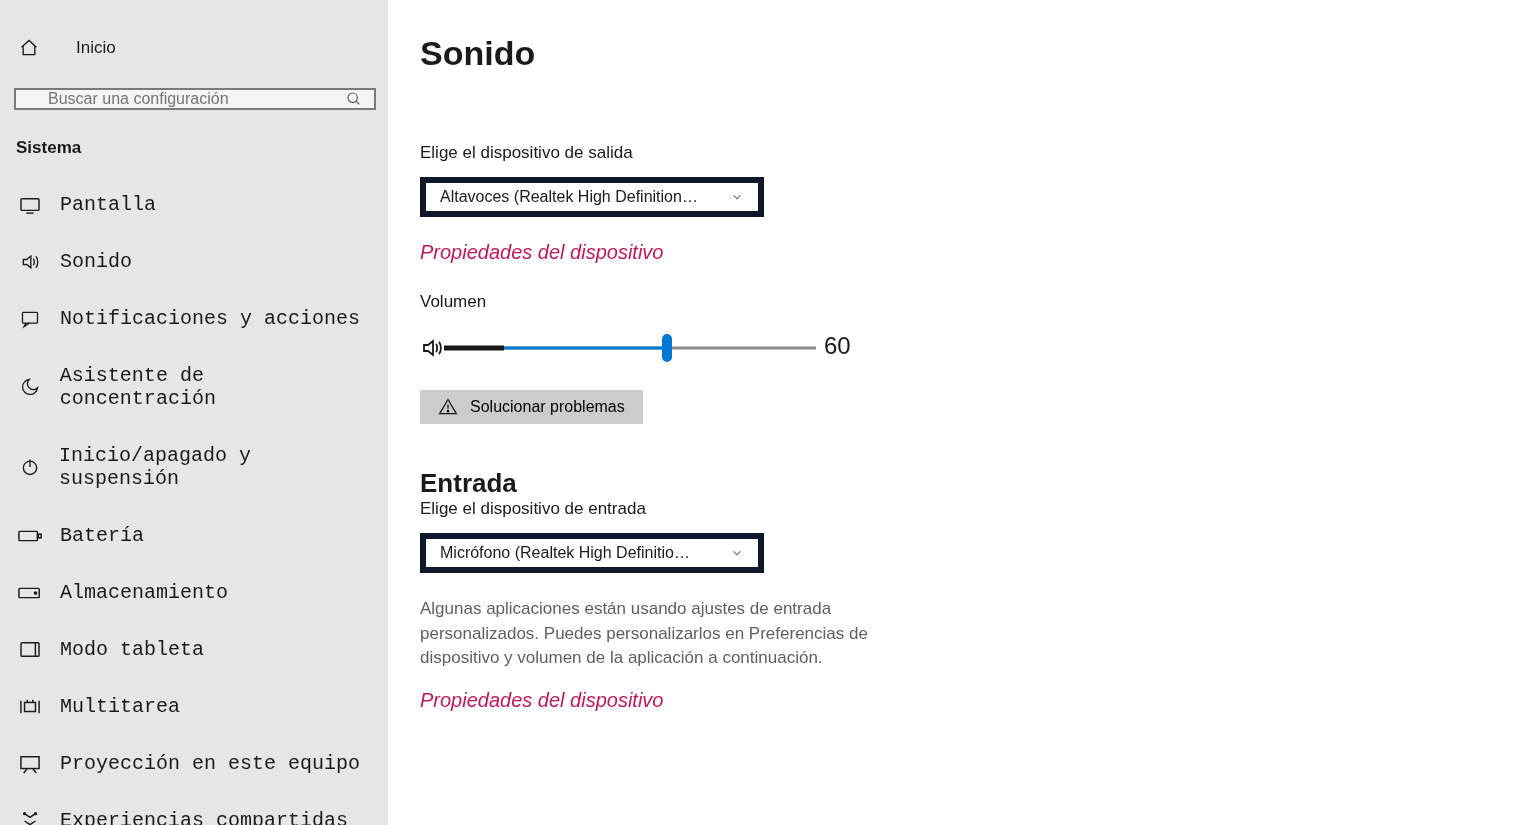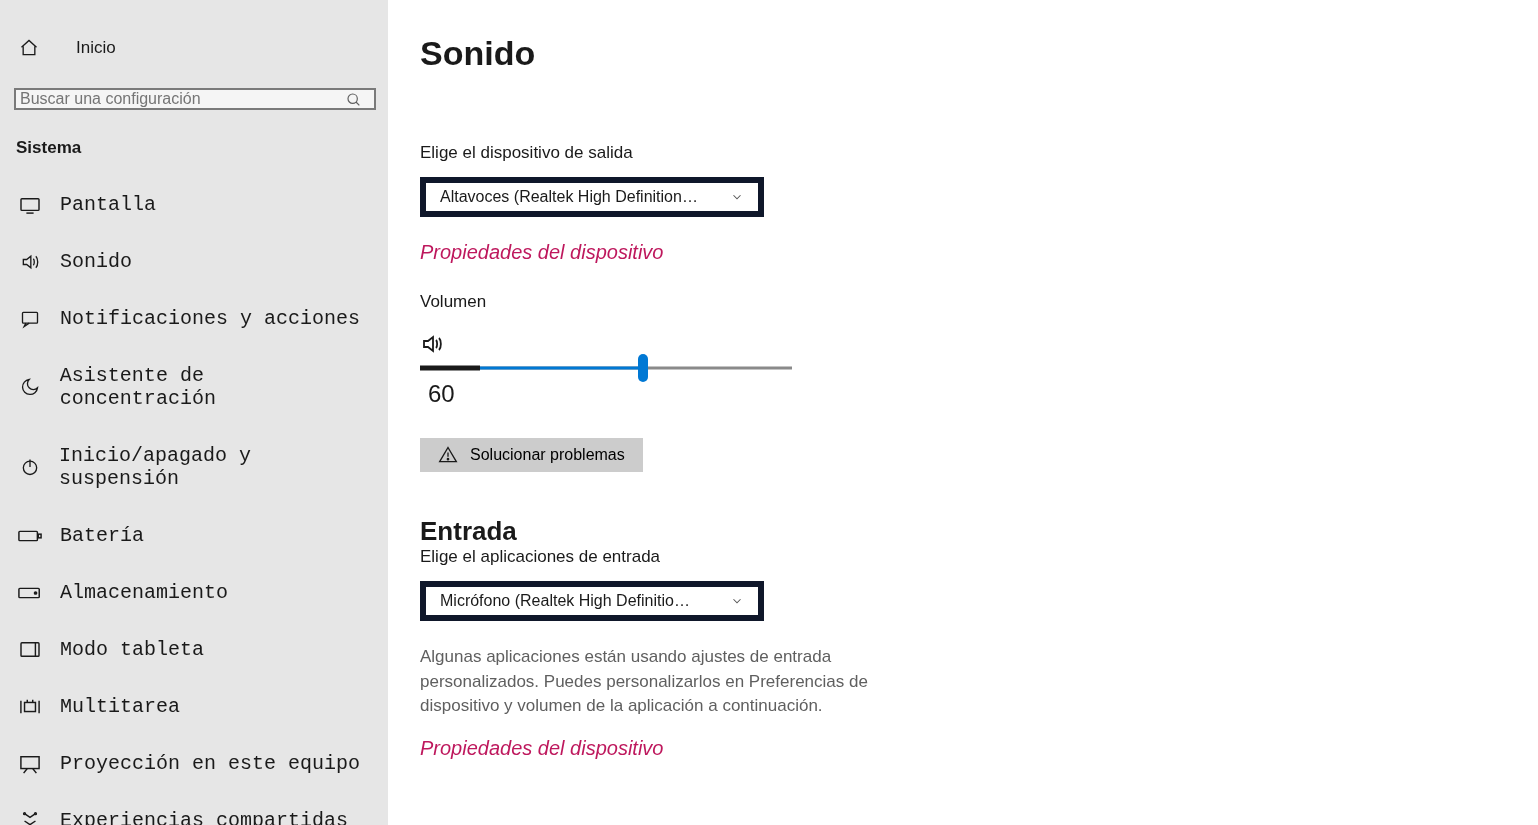--- a/index.html
+++ b/index.html
@@ -30,22 +30,22 @@
     margin-bottom: 22px;
   }
   .home-row .icon-box { width: 22px; display:flex; justify-content:center; }
   .home-row span.label { font-size: 17px; }
 
   .search-box {
     border: 2px solid #7a7a7a;
     background: #f5f5f5;
     height: 40px;
     display: flex;
-    align-items: flex-end;
-    padding: 0 12px 0 4px;
+    align-items: center;
+    padding: 0 12px 0 32px;
     margin-bottom: 28px;
   }
   .search-box input {
     flex: 1;
     border: none;
     background: transparent;
     font-size: 16px;
     color: #606060;
     outline: none;
   }
@@ -108,23 +108,22 @@
     font-size: 20px;
     cursor: pointer;
     margin-bottom: 28px;
     display: inline-block;
     font-style: italic;
   }
   .volume-label { font-size: 17px; margin-bottom: 20px; }
 
   .volume-row {
     display: flex;
-    align-items: flex-start;
+    align-items: flex-end;
     margin-bottom: 30px;
-    flex-direction: column;
   }
   .slider-track {
     position: relative;
     width: 372px;
     height: 24px;
     display:flex;
     align-items:center;
   }
   .track-bg {
     position:absolute; left:0; right:0; top:50%; transform:translateY(-50%);
@@ -346,21 +345,21 @@
           <line x1="12" y1="9" x2="12" y2="14"></line>
           <circle cx="12" cy="17" r="0.8" fill="#1a1a1a"></circle>
         </svg>
     </span>
     <span>Solucionar problemas</span>
   </button>
 
   
   <h2 class="section-heading">Entrada</h2>
 
-  <div class="sub-label">Elige el aplicaciones de entrada</div>
+  <div class="sub-label">Elige el dispositivo de entrada</div>
 
   <div class="dropdown">
     <span class="value">Micrófono (Realtek High Definitio…</span>
     <span>
       <svg width="14" height="14" viewBox="0 0 24 24" fill="none" stroke="#555" stroke-width="1.8">
           <polyline points="6 9 12 15 18 9"></polyline>
         </svg>
     </span>
   </div>
 

